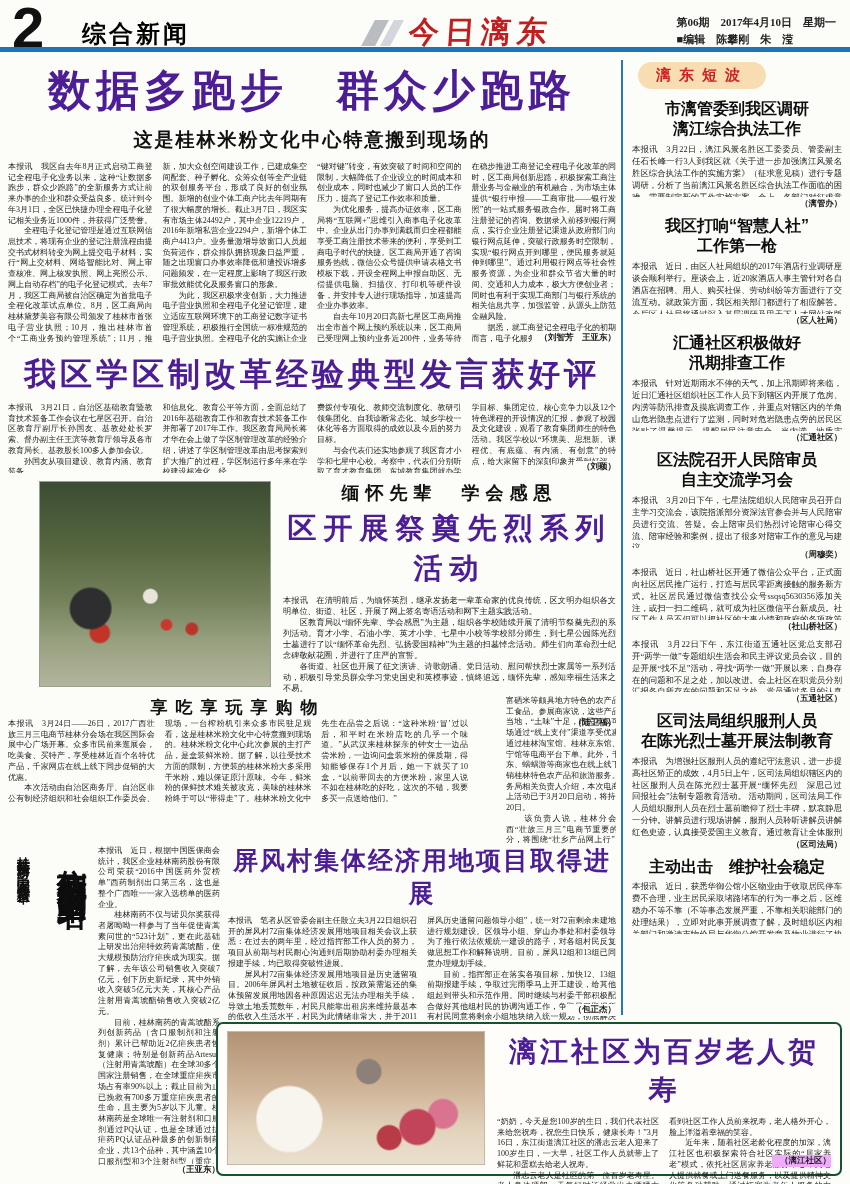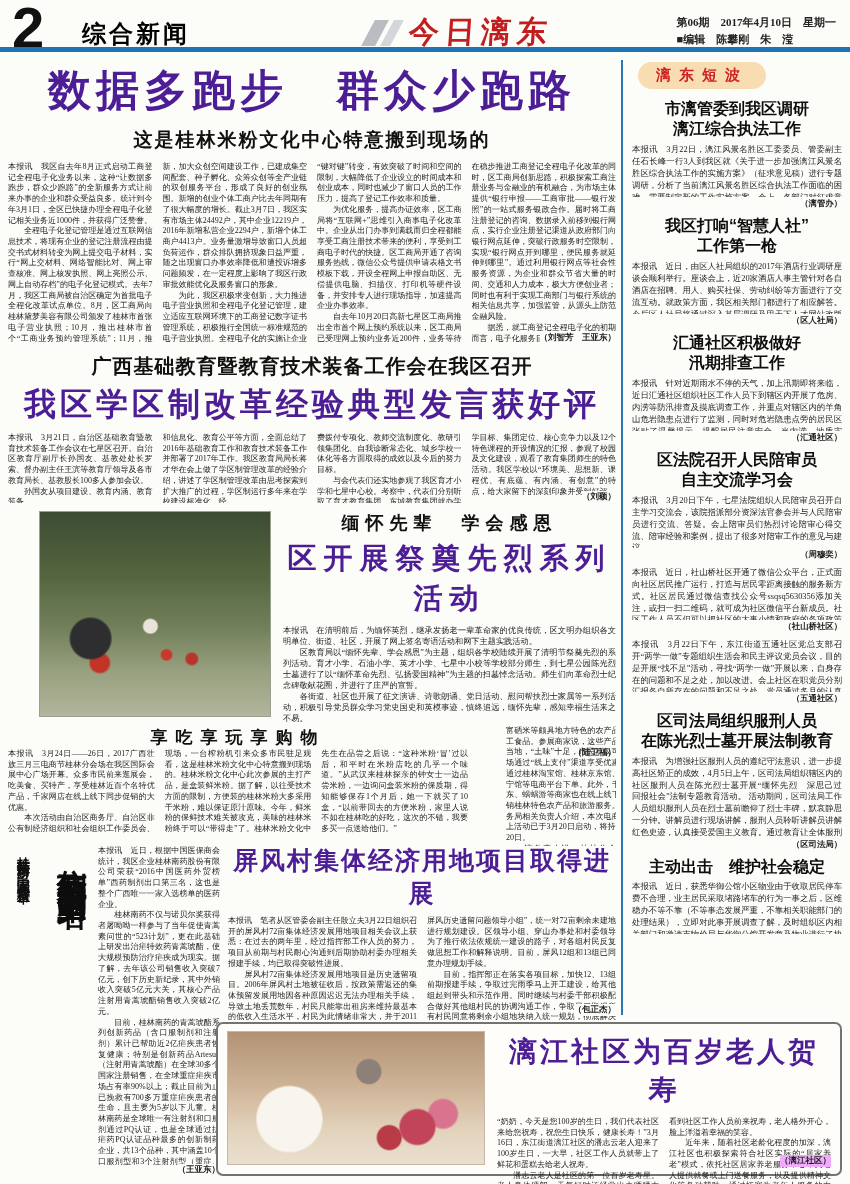--- a/index.html
+++ b/index.html
@@ -28,27 +28,27 @@
   }
   .issue-block { position:absolute; right:14px; top:14px; text-align:left; font-size:11px; line-height:1.5; color:#222; font-weight:bold; }
   .head-rule { position:absolute; left:0; top:47px; width:850px; height:5px; background:#1e74b5; }
   
   .main { position:absolute; left:8px; top:58px; width:608px; height:788px; overflow:hidden; }
   .vdiv { position:absolute; left:621px; top:60px; width:2px; height:955px; background:#2878b8; }
   .sidebar { position:absolute; left:632px; top:60px; width:210px; height:955px; overflow:hidden; }
   .pharma { position:absolute; left:8px; top:846px; width:212px; height:334px; display:flex; }
   .pingfeng { position:absolute; left:228px; top:844px; width:388px; height:172px; }
   .birthday { position:absolute; left:216px; top:1022px; width:626px; height:154px;
-    border:2px solid #737373; border-radius:7px; background:#fffdfa; padding:7px 9px; display:flex; }
+    border:2px solid #14532d; border-radius:7px; background:#fffdfa; padding:7px 9px; display:flex; }
   
   .body-text { font-size:8px; line-height:1.34; text-align:justify; white-space:pre-line; color:#1c1c1c; overflow:hidden; }
   .cols { display:flex; gap:10px; }
   .col { flex:1; overflow:hidden; }
   .rel { position:relative; }
-  .byline-abs { position:absolute; right:0; bottom:0; background:#fcfcf9; font-size:8.5px; font-weight:bold; }
+  .byline-abs { position:absolute; right:0; bottom:0; background:#fcfcf9; padding-left:8px; font-size:8.5px; font-weight:bold; }
   .byline-line { text-align:right; font-size:8.5px; font-weight:bold; margin-top:3px; }
   .hl { font-family:"Liberation Sans",sans-serif; font-weight:900; color:#4c1d95; text-align:center; }
   .kicker { font-weight:bold; text-align:center; color:#111; }
   
   .lead-hl { font-size:43px; letter-spacing:5px; margin-top:4px; }
   .lead-sub { font-size:19px; letter-spacing:2px; margin:7px 0 9px; }
   .lead-body { height:182px; }
   
   .edu { margin-top:9px; }
   .edu-kicker { font-size:20px; letter-spacing:1px; }
@@ -159,21 +159,20 @@
 　　为优化服务，提高办证效率，区工商局将“互联网+”思维引入商事电子化改革中。企业从出门办事到满载而归全程都能享受工商注册技术带来的便利，享受到工商电子时代的快捷。区工商局开通了咨询服务热线，微信公众号提供申请表格文书模板下载，开设全程网上申报自助区、无偿提供电脑、扫描仪、打印机等硬件设备，并安排专人进行现场指导，加速提高企业办事效率。
 　　自去年10月20日高新七星区工商局推出全市首个网上预约系统以来，区工商局已受理网上预约业务近200件，业务等待时间同比缩短了65%。工商登记全程电子化改革后，该局登记窗口平均每天接待办事群众300余人次，咨询接待量约120人次，日均办件量最高可达145件，窗口办事效率大大提高。</div>
           <div class="col body-text">在稳步推进工商登记全程电子化改革的同时，区工商局创新思路，积极探索工商注册业务与金融业的有机融合，为市场主体提供“银行申报——工商审批——银行发照”的一站式服务银政合作。届时将工商注册登记的咨询、数据录入前移到银行网点，实行企业注册登记渠道从政府部门向银行网点延伸，突破行政服务时空限制，实现“银行网点开到哪里，便民服务就延伸到哪里”。通过利用银行网点等社会性服务资源，为企业和群众节省大量的时间、交通和人力成本，极大方便创业者；同时也有利于实现工商部门与银行系统的相关信息共享，加强监管，从源头上防范金融风险。
 　　据悉，就工商登记全程电子化的初期而言，电子化服务目前还限于内资（含私营）有限公司及其分支机构的名称预先核准及设立登记申请业务。今后可望通过继续探索与创新，逐步延伸到各类企业、个体工商户的开业、变更、注销等全面登记业务，为企业和创业者提供更多的便利。</div>
         </div>
         <div class="byline-abs">（刘智芳　王亚东）</div>
       </div>
     </div>
 
     <div class="edu">
-      <div class="kicker edu-kicker">广西基础教育暨教育技术装备工作会在我区召开</div>
       <div class="hl edu-hl">我区学区制改革经验典型发言获好评</div>
       <div class="rel">
         <div class="cols edu-body">
           <div class="col body-text">本报讯　3月21日，自治区基础教育暨教育技术装备工作会议在七星区召开。自治区教育厅副厅长孙国友、基教处处长罗索、督办副主任王滨等教育厅领导及各市教育局长、基教股长100多人参加会议。
 　　孙国友从项目建设、教育内涵、教育装备</div>
           <div class="col body-text">和信息化、教育公平等方面，全面总结了2016年基础教育工作和教育技术装备工作并部署了2017年工作。我区教育局局长蒋才华在会上做了学区制管理改革的经验介绍，讲述了学区制管理改革由思考探索到扩大推广的过程，学区制运行多年来在学校建设标准化、经</div>
           <div class="col body-text">费拨付专项化、教师交流制度化、教研引领集团化、自我诊断常态化、城乡学校一体化等各方面取得的成效以及今后的努力目标。
 　　与会代表们还实地参观了我区育才小学和七星中心校。考察中，代表们分别听取了育才教育集团、东城教育集团就办学理念、办</div>
           <div class="col body-text">学目标、集团定位、核心竞争力以及12个特色课程的开设情况的汇报，参观了校园及文化建设，观看了教育集团师生的特色活动。我区学校以“环境美、思想新、课程优、有底蕴、有内涵、有创意”的特点，给大家留下的深刻印象并受到好评。</div>
         </div>

